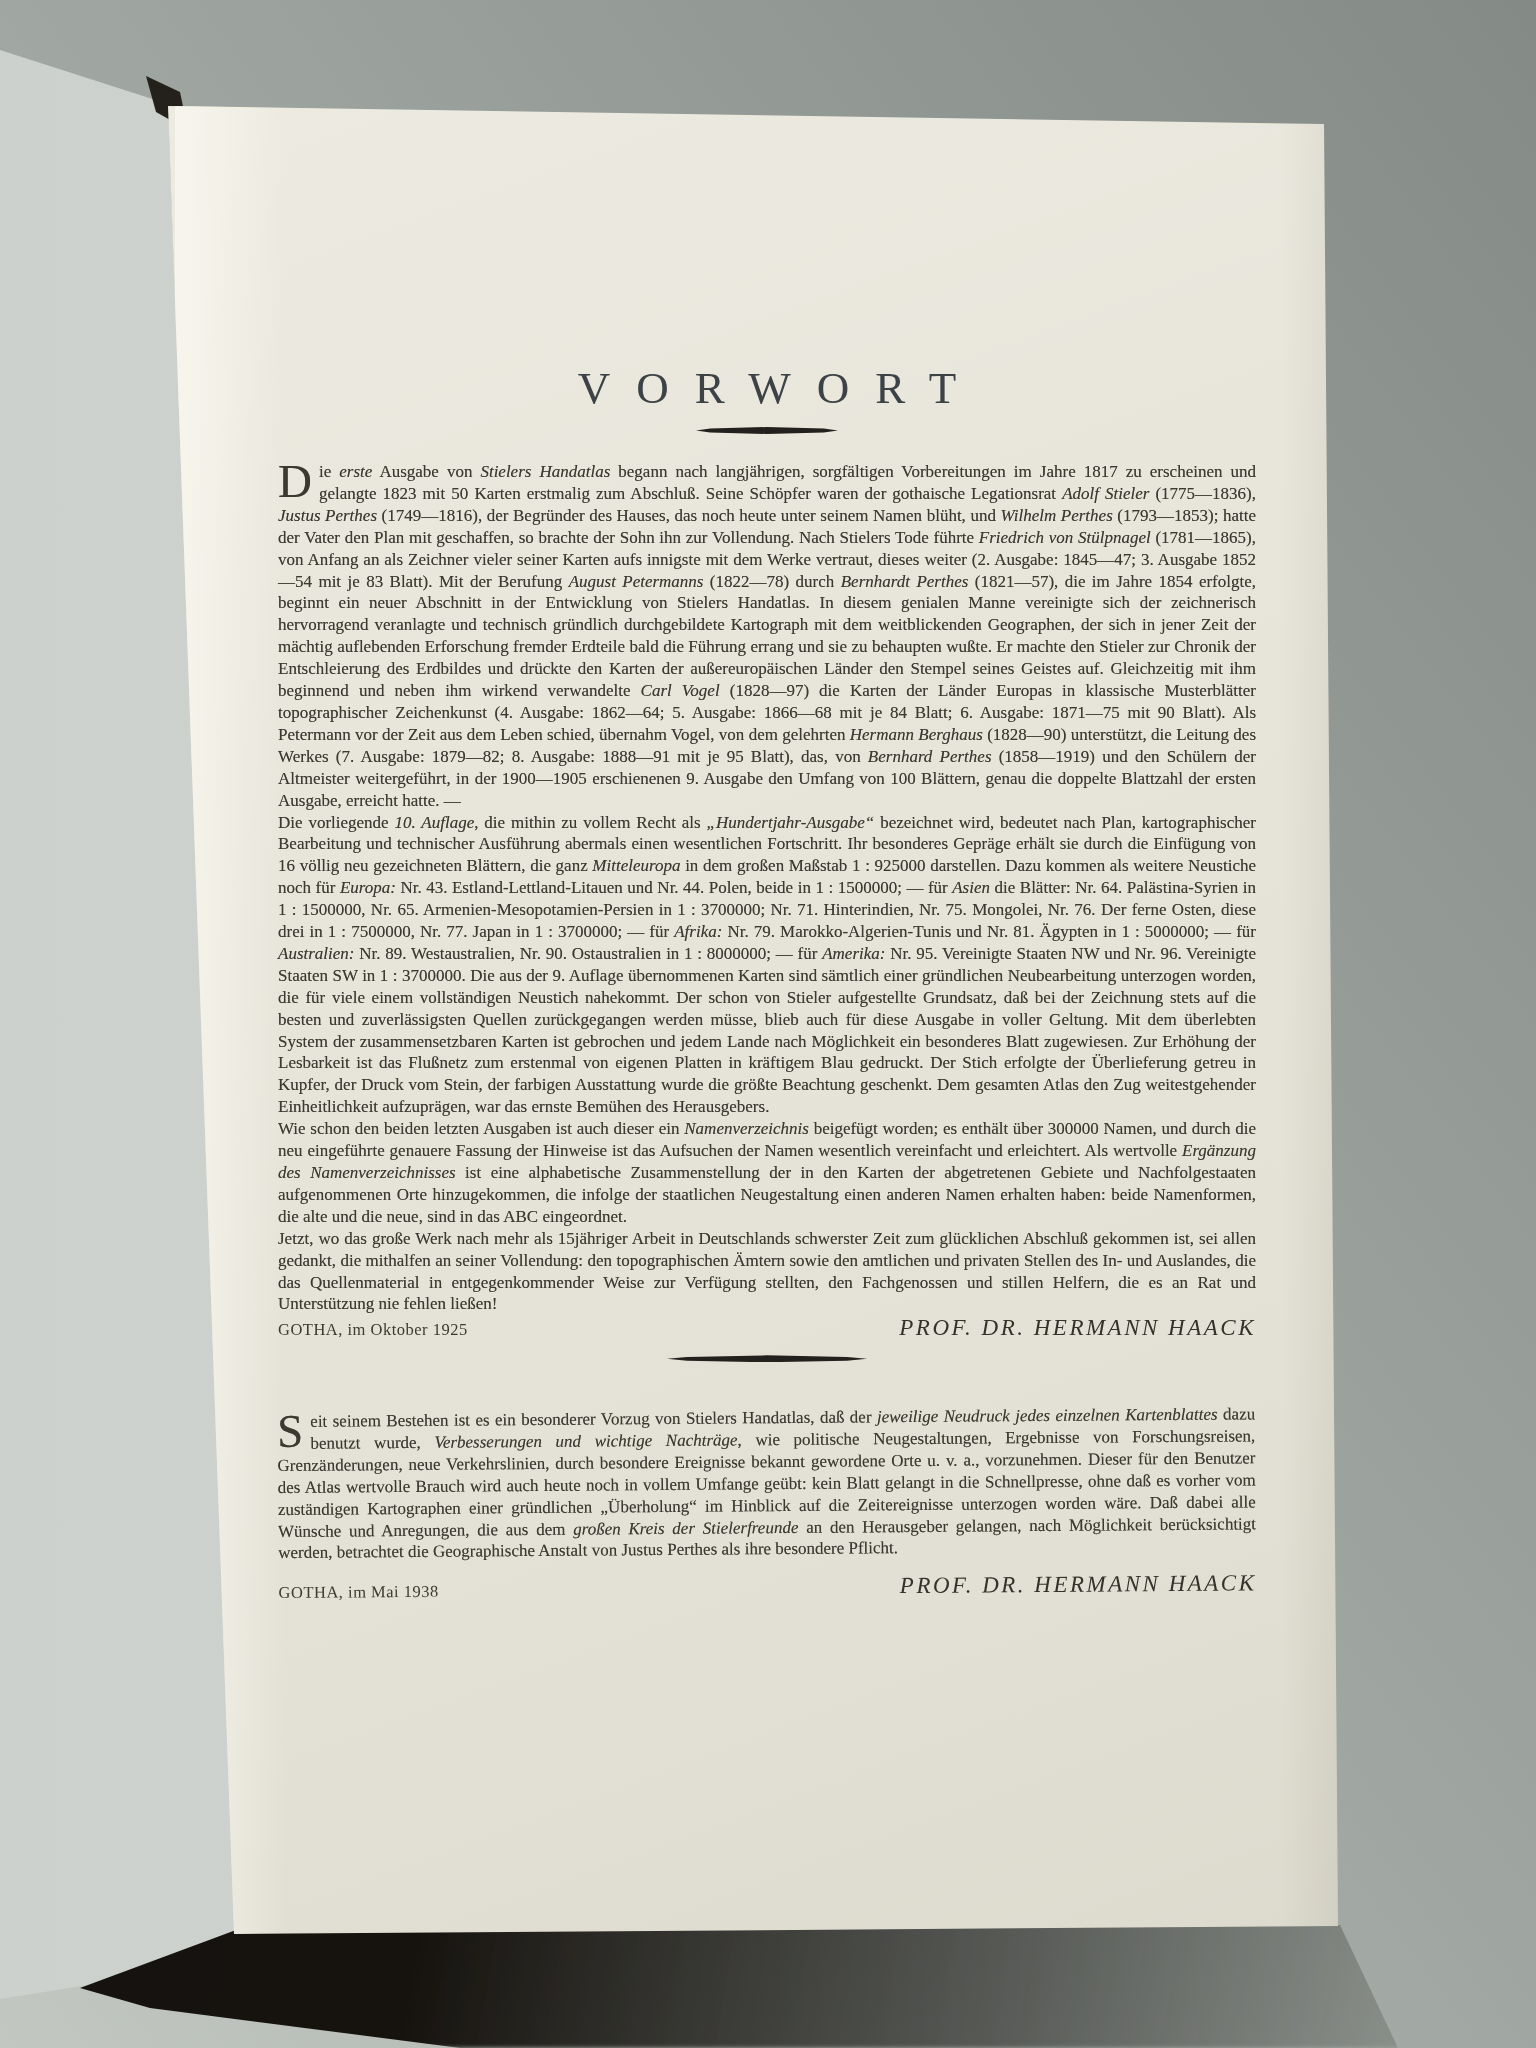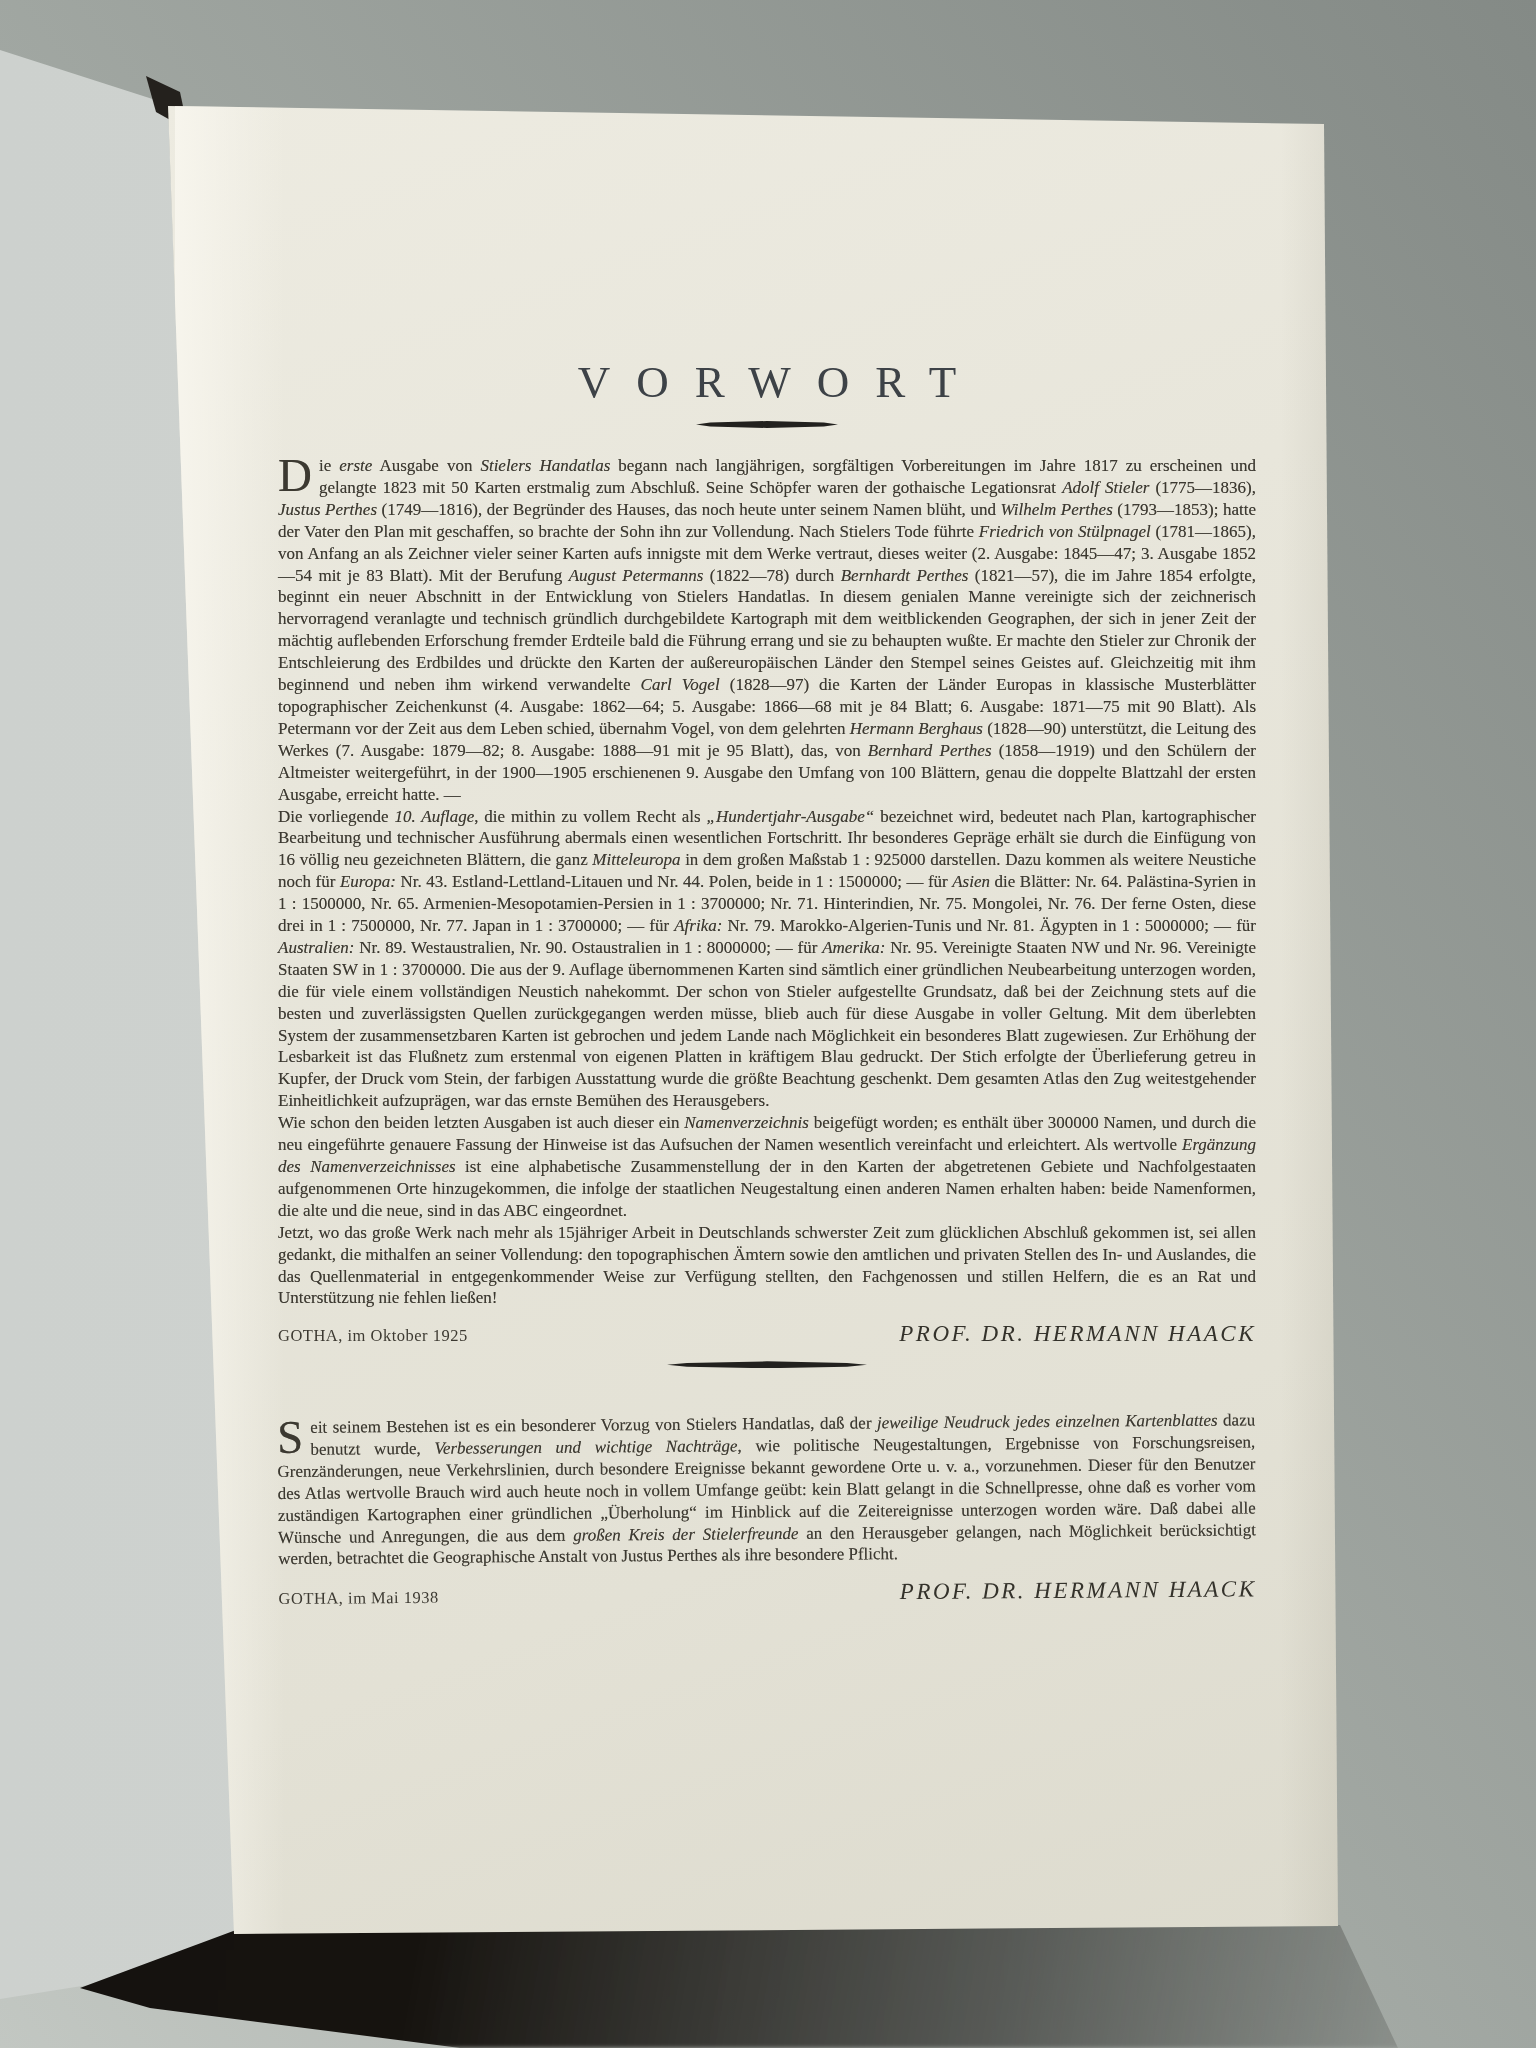--- a/index.html
+++ b/index.html
@@ -32,37 +32,37 @@
   .page .gutter-light{
     position:absolute;left:175px;top:95px;bottom:90px;width:110px;
     background:linear-gradient(90deg,rgba(248,246,238,.9) 0%,rgba(248,246,238,0) 100%);
   }
   .page .edge-shade{
     position:absolute;right:185px;top:110px;bottom:100px;width:70px;
     background:linear-gradient(90deg,rgba(125,120,102,0) 0%,rgba(125,120,102,.14) 100%);
   }
   .content{position:absolute;left:278px;top:350px;width:978px;color:var(--ink);}
   .title{
-    margin:8px;text-align:center;font-weight:400;
+    margin:14px;text-align:center;font-weight:400;
     font-size:45px;line-height:48px;letter-spacing:26px;padding-left:26px;
     color:var(--title_ink);
   }
   .swell{
     height:7px;margin:15px auto 0;background:var(--rule);
     clip-path:polygon(0 50%,10% 22%,50% 0,90% 22%,100% 50%,90% 78%,50% 100%,10% 78%);
   }
   .swell.r1{width:142px;}
   .swell.r2{width:200px;margin-top:14px;}
   .bodytext{
     margin-top:27px;font-size:17px;line-height:21.9px;text-align:justify;
     text-shadow:0 0 .5px rgba(60,56,47,.55);
   }
   .bodytext p{margin:0;}
   .dropcap{float:left;font-size:47px;line-height:37px;padding:2px 7px 0 0;}
-  .sig{display:flex;justify-content:space-between;align-items:baseline;margin-top:12px;}
+  .sig{display:flex;justify-content:space-between;align-items:baseline;margin-top:0;}
   .place{font-size:16.5px;letter-spacing:.5px;}
   .author{font-style:italic;font-size:23px;letter-spacing:2.5px;color:#34322b;}
   .block2-wrap{transform:rotate(-.45deg);transform-origin:0 60%;}
   .bodytext.b2{margin-top:49px;}
   .sig.s2{margin-top:14px;}
 </style>
 </head>
 <body>
 
 <div class="scene">

